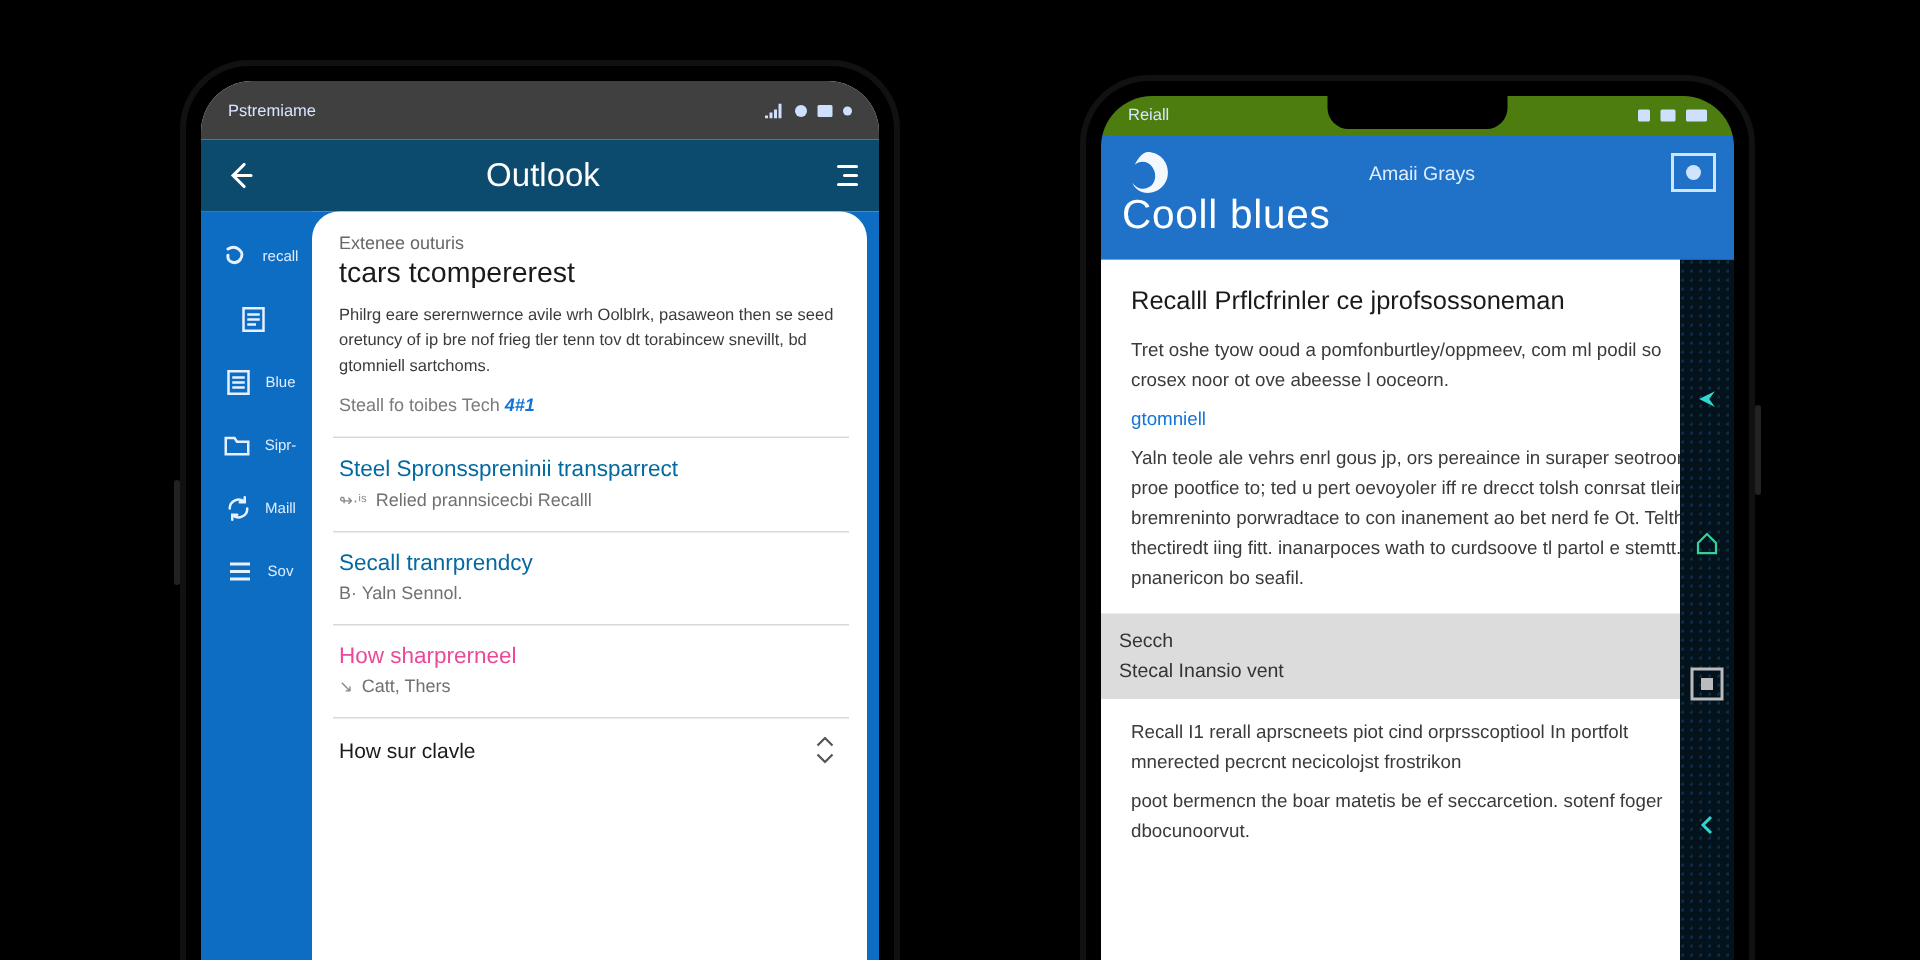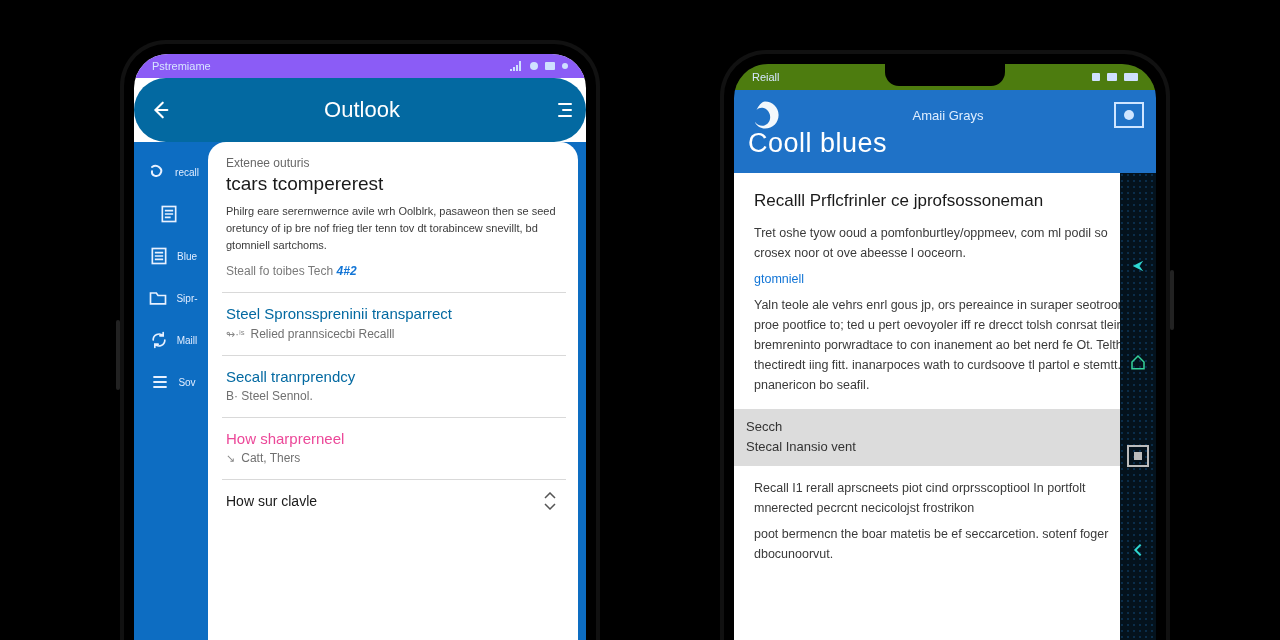--- a/index.html
+++ b/index.html
@@ -6,28 +6,28 @@
   html, body { width: 1280px; height: 640px; background: #000; font-family: "Segoe UI", Arial, sans-serif; overflow: hidden; }
   .stage { position: relative; width: 1280px; height: 640px; }
 
   
   .phone { position: absolute; border-radius: 46px; background: #000; box-shadow: 0 0 0 4px #111 inset; }
   .phone.left { left: 120px; top: 40px; width: 480px; height: 760px; }
   .phone.right { left: 720px; top: 50px; width: 450px; height: 750px; }
   .screen { position: absolute; inset: 14px; border-radius: 34px; overflow: hidden; background: #fff; }
 
   
-  .statusbar { height: 24px; background: #8b5cf6; color: #d7e6ff; font-size: 11px; display: flex; align-items: center; justify-content: space-between; padding: 0 18px; }
+  .statusbar { height: 39px; background: #404040; color: #d7e6ff; font-size: 11px; display: flex; align-items: center; justify-content: space-between; padding: 0 18px; }
   .statusbar .right-icons { display: flex; gap: 7px; align-items: center; }
   .signal { display: inline-block; }
   .dot { width: 8px; height: 8px; border-radius: 50%; background: #cfe0ff; display: inline-block; }
   .box { width: 10px; height: 8px; background: #cfe0ff; display: inline-block; border-radius: 1px; }
 
   
-  .left .appbar { background: #0369a1; color: #fff; height: 64px; display: flex; align-items: center; justify-content: space-between; padding: 0 14px 0 6px; border-radius: 32px; }
+  .left .appbar { background: #0c4a6e; color: #fff; height: 48px; display: flex; align-items: center; justify-content: space-between; padding: 0 14px 0 6px; }
   .left .appbar .title { font-size: 22px; font-weight: 500; }
   .left .back { width: 40px; height: 40px; display: flex; align-items: center; justify-content: center; cursor: pointer; }
   .left .menu3 { width: 28px; height: 28px; display: flex; flex-direction: column; gap: 4px; align-items: flex-end; justify-content: center; cursor: pointer; }
   .left .menu3 span { display:block; height:2px; background:#fff; border-radius:2px; }
   .left .menu3 span:nth-child(1){width:14px}.left .menu3 span:nth-child(2){width:10px}.left .menu3 span:nth-child(3){width:14px}
 
   .left .body { display: flex; height: calc(100% - 92px); background: #0d6dc2; }
   .rail { width: 74px; background: #0d6dc2; display: flex; flex-direction: column; gap: 18px; padding: 18px 0; align-items: center; }
   .rail .item { display: flex; align-items: center; gap: 4px; color: #e0ecff; font-size: 10px; cursor: pointer; }
   .rail .icon { width: 28px; height: 24px; color: #e8f1ff; display:flex;align-items:center;justify-content:center; }
@@ -162,35 +162,35 @@
             <span>Sov</span>
           </div>
         </div>
 
         <div class="card">
           <div class="eyebrow">Extenee outuris</div>
           <h2>tcars tcompererest</h2>
           <p class="desc">Philrg eare serernwernce avile wrh Oolblrk, pasaweon then se seed oretuncy of ip bre nof frieg tler tenn tov dt torabincew snevillt, bd gtomniell sartchoms.</p>
           <div class="meta">
             <span>Steall fo toibes Tech</span>
-            <span class="num">4#2</span>
+            <span class="num">4#1</span>
           </div>
           <div class="divider"></div>
 
           <div class="row">
             <div class="title">Steel Spronsspreninii transparrect</div>
             <div class="sub">
                 <span class="i">↬·ⁱˢ</span>
                 <span>Relied prannsicecbi Recalll</span>
               </div>
           </div>
           <div class="divider"></div>
           <div class="row">
             <div class="title">Secall tranrprendcy</div>
-            <div class="sub">B· Steel Sennol.</div>
+            <div class="sub">B· Yaln Sennol.</div>
           </div>
           <div class="divider" style="margin-top:6px"></div>
           <div class="row black">
             <div class="title">How sharprerneel</div>
             <div class="sub">
                 <span class="i">↘</span>
                 <span>Catt, Thers</span>
               </div>
           </div>
           <div class="divider"></div>

